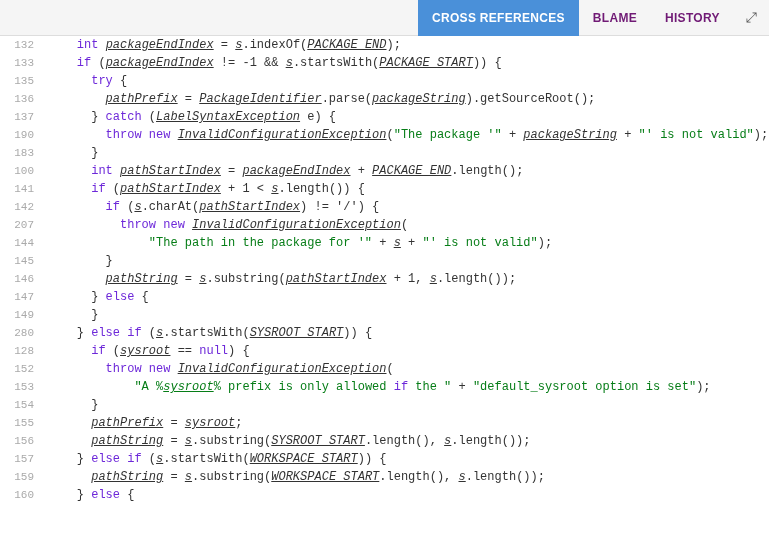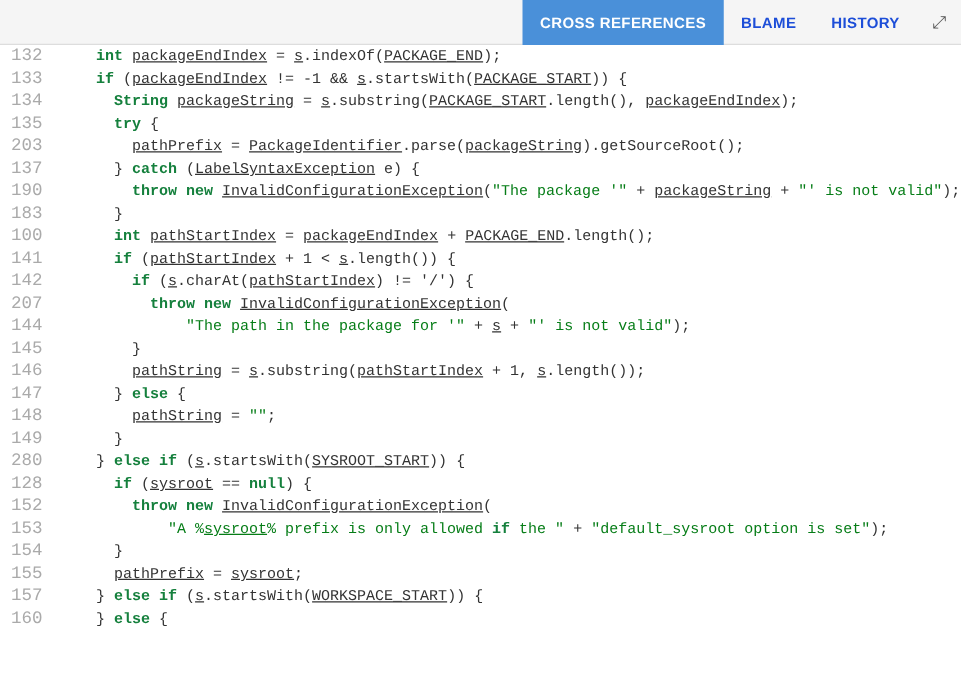--- a/index.html
+++ b/index.html
@@ -31,21 +31,21 @@
       white-space: nowrap;
     }
     .tab-btn {
       height: 36px;
       padding: 0 14px;
       border: none;
       background: transparent;
       cursor: pointer;
       font-size: 12px;
       font-weight: 600;
-      color: #1d4ed8;
+      color: #701a75;
       letter-spacing: 0.3px;
     }
     .tab-btn.active {
       background: #4a90d9;
       color: #fff;
       text-align: right;
     }
     .expand-btn {
       background: none;
       border: none;
@@ -69,38 +69,38 @@
       line-height: 18px;
       min-height: 18px;
     }
 
     .line-num {
       min-width: 42px;
       padding: 0 8px 0 0;
       text-align: right;
       color: #aaa;
       user-select: none;
-      font-size: 14px;
+      font-size: 11px;
       flex-shrink: 0;
       line-height: 18px;
     }
 
     .code-content {
       padding-left: 6px;
       white-space: pre;
       font-size: 12px;
       line-height: 18px;
       color: #333;
       flex: 1;
     }
 
     
-    .kw { color: #15803d; font-weight: bold; } 
+    .kw { color: #6d28d9; font-weight: normal; } 
     .str { color: #067d17; }
-    .underline { text-decoration: underline; }
+    .underline { text-decoration: underline; font-style: italic; }
   </style>
 </head>
 <body>
 
 <div class="header">
   <span class="branch-info"></span>
   <button class="tab-btn active">CROSS REFERENCES</button>
   <button class="tab-btn">BLAME</button>
   <button class="tab-btn">HISTORY</button>
   <button class="expand-btn">⤢</button>
@@ -110,29 +110,25 @@
   <div id="code-lines">
       <div class="code-row">
         <span class="line-num">132</span>
         <span class="code-content">    <span class="kw">int</span> <span class="underline">packageEndIndex</span> = <span class="underline">s</span>.indexOf(<span class="underline">PACKAGE_END</span>);</span>
       </div>
       <div class="code-row">
         <span class="line-num">133</span>
         <span class="code-content">    <span class="kw">if</span> (<span class="underline">packageEndIndex</span> != -1 &amp;&amp; <span class="underline">s</span>.startsWith(<span class="underline">PACKAGE_START</span>)) {</span>
       </div>
       <div class="code-row">
-        <span class="line-num">134</span>
-        <span class="code-content">      <span class="kw">String</span> <span class="underline">packageString</span> = <span class="underline">s</span>.substring(<span class="underline">PACKAGE_START</span>.length(), <span class="underline">packageEndIndex</span>);</span>
-      </div>
-      <div class="code-row">
         <span class="line-num">135</span>
         <span class="code-content">      <span class="kw">try</span> {</span>
       </div>
       <div class="code-row">
-        <span class="line-num">203</span>
+        <span class="line-num">136</span>
         <span class="code-content">        <span class="underline">pathPrefix</span> = <span class="underline">PackageIdentifier</span>.parse(<span class="underline">packageString</span>).getSourceRoot();</span>
       </div>
       <div class="code-row">
         <span class="line-num">137</span>
         <span class="code-content">      } <span class="kw">catch</span> (<span class="underline">LabelSyntaxException</span> e) {</span>
       </div>
       <div class="code-row">
         <span class="line-num">190</span>
         <span class="code-content">        <span class="kw">throw</span> <span class="kw">new</span> <span class="underline">InvalidConfigurationException</span>(<span class="str">"The package '"</span> + <span class="underline">packageString</span> + <span class="str">"' is not valid"</span>);</span>
       </div>
@@ -166,24 +162,20 @@
       </div>
       <div class="code-row">
         <span class="line-num">146</span>
         <span class="code-content">        <span class="underline">pathString</span> = <span class="underline">s</span>.substring(<span class="underline">pathStartIndex</span> + 1, <span class="underline">s</span>.length());</span>
       </div>
       <div class="code-row">
         <span class="line-num">147</span>
         <span class="code-content">      } <span class="kw">else</span> {</span>
       </div>
       <div class="code-row">
-        <span class="line-num">148</span>
-        <span class="code-content">        <span class="underline">pathString</span> = <span class="str">""</span>;</span>
-      </div>
-      <div class="code-row">
         <span class="line-num">149</span>
         <span class="code-content">      }</span>
       </div>
       <div class="code-row">
         <span class="line-num">280</span>
         <span class="code-content">    } <span class="kw">else</span> <span class="kw">if</span> (<span class="underline">s</span>.startsWith(<span class="underline">SYSROOT_START</span>)) {</span>
       </div>
       <div class="code-row">
         <span class="line-num">128</span>
         <span class="code-content">      <span class="kw">if</span> (<span class="underline">sysroot</span> == <span class="kw">null</span>) {</span>
@@ -198,21 +190,29 @@
       </div>
       <div class="code-row">
         <span class="line-num">154</span>
         <span class="code-content">      }</span>
       </div>
       <div class="code-row">
         <span class="line-num">155</span>
         <span class="code-content">      <span class="underline">pathPrefix</span> = <span class="underline">sysroot</span>;</span>
       </div>
       <div class="code-row">
+        <span class="line-num">156</span>
+        <span class="code-content">      <span class="underline">pathString</span> = <span class="underline">s</span>.substring(<span class="underline">SYSROOT_START</span>.length(), <span class="underline">s</span>.length());</span>
+      </div>
+      <div class="code-row">
         <span class="line-num">157</span>
         <span class="code-content">    } <span class="kw">else</span> <span class="kw">if</span> (<span class="underline">s</span>.startsWith(<span class="underline">WORKSPACE_START</span>)) {</span>
       </div>
       <div class="code-row">
+        <span class="line-num">159</span>
+        <span class="code-content">      <span class="underline">pathString</span> = <span class="underline">s</span>.substring(<span class="underline">WORKSPACE_START</span>.length(), <span class="underline">s</span>.length());</span>
+      </div>
+      <div class="code-row">
         <span class="line-num">160</span>
         <span class="code-content">    } <span class="kw">else</span> {</span>
       </div>
     </div>
 </div>
 
 </body></html>

